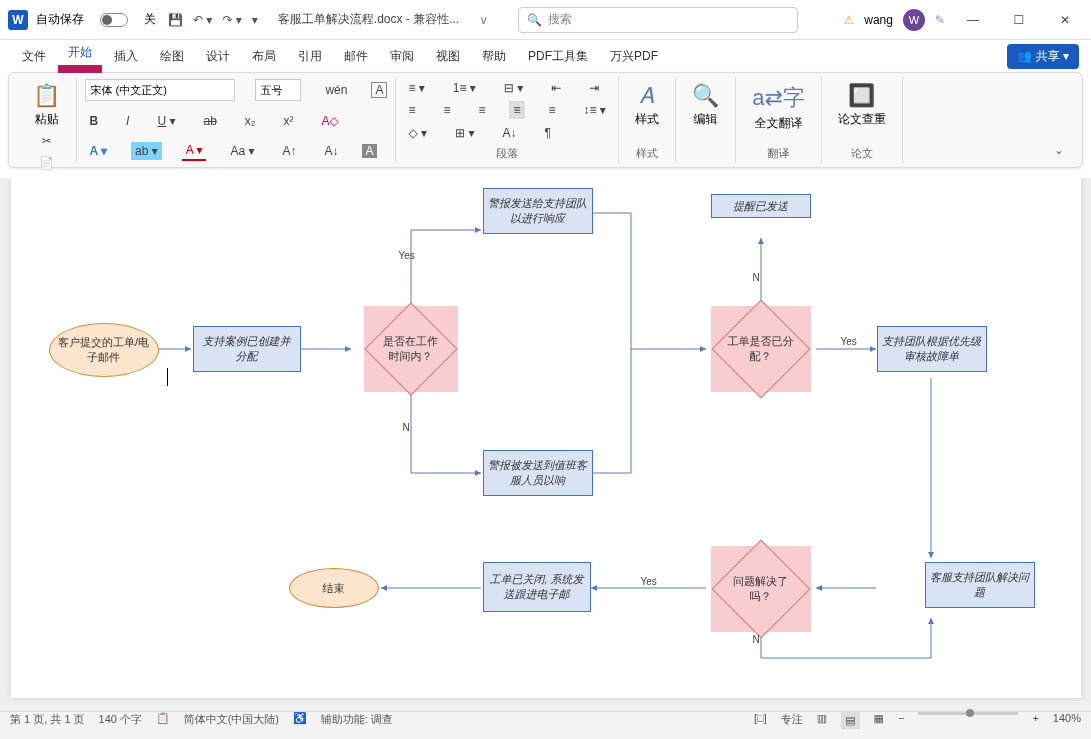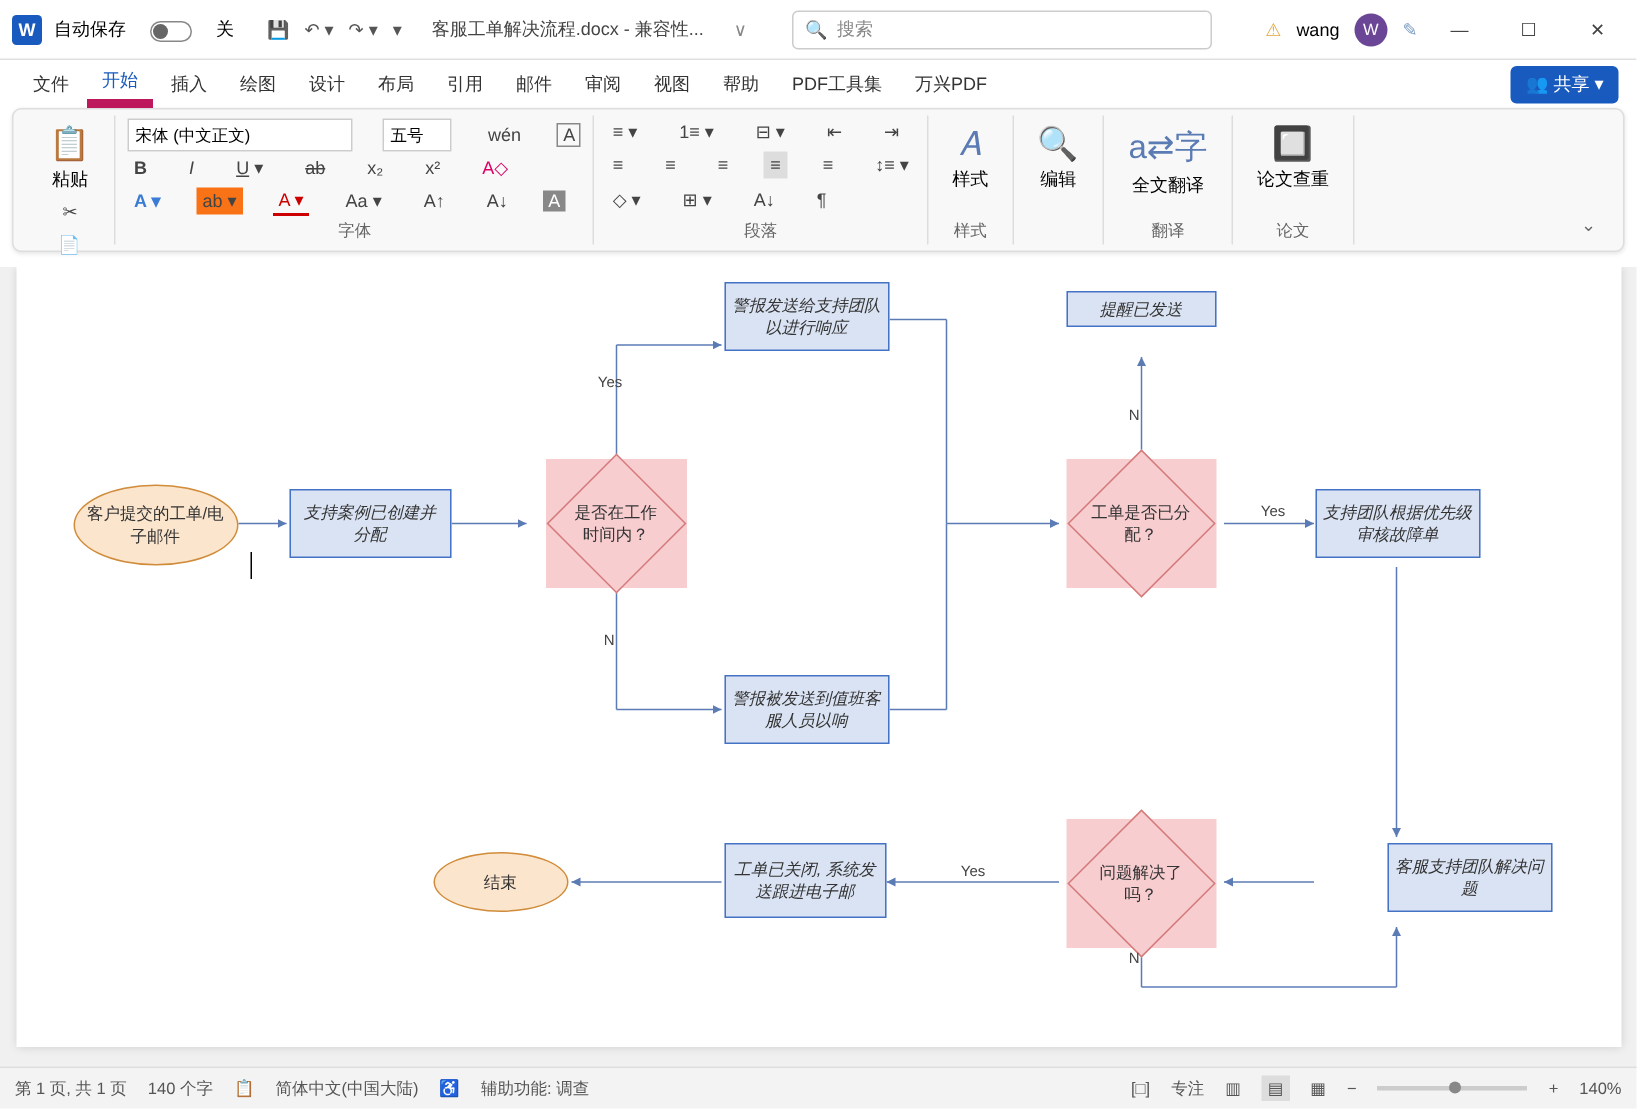--- a/index.html
+++ b/index.html
@@ -1,36 +1,36 @@
 <!DOCTYPE html>
 <html><head>
 <meta charset="utf-8">
 <style>
 *{margin:0;padding:0;box-sizing:border-box;font-family:"Microsoft YaHei",sans-serif;}
 body{background:#fff;width:1091px;height:739px;overflow:hidden;font-size:12px;}
 
 
 .titlebar{height:40px;background:#fff;display:flex;align-items:center;padding:0 8px;border-bottom:1px solid #e0e0e0;}
 .titlebar .word-icon{width:20px;height:20px;background:#185abd;border-radius:3px;display:flex;align-items:center;justify-content:center;color:#fff;font-weight:bold;font-size:12px;margin-right:8px;}
-.titlebar .autosave{display:flex;align-items:flex-end;gap:16px;margin-right:22px;}
+.titlebar .autosave{display:flex;align-items:center;gap:16px;margin-right:12px;}
 .titlebar .toggle{width:28px;height:14px;border:1px solid #888;border-radius:7px;position:relative;}
 .titlebar .toggle::after{content:"";position:absolute;width:10px;height:10px;background:#666;border-radius:50%;top:1px;left:1px;}
 .titlebar .qat{display:flex;gap:10px;margin-right:20px;}
 .titlebar .qat span{color:#555;cursor:pointer;}
 .titlebar .doctitle{flex:0 0 auto;color:#444;margin-right:20px;}
 .titlebar .search{flex:0 0 280px;height:26px;border:1px solid #ccc;border-radius:4px;display:flex;align-items:center;padding:0 8px;color:#888;gap:6px;}
 .titlebar .spacer{flex:1;}
 .titlebar .right{display:flex;align-items:center;gap:10px;}
 .titlebar .avatar{width:22px;height:22px;border-radius:50%;background:#6b4696;color:#fff;display:flex;align-items:center;justify-content:center;font-size:11px;}
 .titlebar .winbtn{width:36px;height:28px;display:flex;align-items:center;justify-content:center;color:#444;}
 
 
 .menubar{height:32px;display:flex;align-items:center;padding:0 12px;gap:2px;}
 .menubar .tab{padding:4px 10px;cursor:pointer;color:#333;}
-.menubar .tab.active{border-bottom:6px solid #be185d;color:#185abd;font-weight:500;}
+.menubar .tab.active{border-bottom:8px solid #be185d;color:#185abd;font-weight:500;}
 .menubar .spacer{flex:1;}
 .menubar .share{background:#185abd;color:#fff;padding:4px 10px;border-radius:4px;font-size:12px;}
 
 
 .ribbon{height:96px;background:#f8f8f8;border:1px solid #ddd;border-radius:6px;margin:0 8px 6px;display:flex;padding:4px 8px;box-shadow:0 1px 3px rgba(0,0,0,0.1);}
 .ribbon-group{display:flex;flex-direction:column;justify-content:space-between;border-right:1px solid #ddd;padding:2px 8px;}
 .ribbon-group:last-of-type{border-right:none;}
 .ribbon-group .label{font-size:11px;color:#666;text-align:center;}
 .ribbon-row{display:flex;gap:20px;align-items:center;}
 .ribbon-btn{padding:2px 4px;color:#444;font-size:12px;cursor:pointer;}
@@ -52,21 +52,21 @@
 .node.diamond{background:#f7cdd0;border:none;}
 .diamond-inner{position:absolute;inset:0;display:flex;align-items:center;justify-content:center;text-align:center;font-size:11px;padding:0 16px;}
 .diamond-shape{width:100%;height:100%;background:#f7cdd0;border:1px solid #d47a7a;transform:rotate(45deg);position:absolute;}
 .diamond{background:transparent;border:none;}
 .edgelabel{position:absolute;font-size:10px;color:#444;background:transparent;}
 svg.arrows{position:absolute;inset:0;width:100%;height:100%;}
 svg.arrows line{stroke:#5b7bb4;stroke-width:1;}
 svg.arrows polygon{fill:#5b7bb4;}
 
 
-.statusbar{position:absolute;bottom:0;left:0;right:0;height:28px;background:#f3f3f3;border-top:1px solid #ddd;display:flex;align-items:center;padding:0 10px;gap:14px;font-size:11px;color:#555;}
+.statusbar{position:absolute;bottom:0;left:0;right:0;height:28px;background:#f3f3f3;border-top:1px solid #ddd;display:flex;align-items:flex-start;padding:0 10px;gap:14px;font-size:11px;color:#555;}
 .statusbar .spacer{flex:1;}
 .zoom-slider{width:100px;height:3px;background:#ccc;position:relative;}
 .zoom-slider::after{content:"";position:absolute;width:8px;height:8px;background:#888;border-radius:50%;top:-3px;left:48px;}
 </style>
 </head>
 <body>
 
 <div class="titlebar">
   <div class="word-icon">W</div>
   <div class="autosave">
@@ -146,28 +146,27 @@
       <span class="ribbon-btn"><b>B</b></span>
       <span class="ribbon-btn"><i>I</i></span>
       <span class="ribbon-btn"><u>U</u> ▾</span>
       <span class="ribbon-btn"><s>ab</s></span>
       <span class="ribbon-btn">x₂</span>
       <span class="ribbon-btn">x²</span>
       <span class="ribbon-btn" style="color:#d06;">A◇</span>
     </div>
     <div class="ribbon-row">
       <span class="ribbon-btn" style="color:#3a7bd5;font-weight:bold;">A ▾</span>
-      <span class="ribbon-btn" style="background:#f97316;">ab ▾</span>
+      <span class="ribbon-btn" style="background:#7dd3fc;">ab ▾</span>
       <span class="ribbon-btn" style="color:#c00;border-bottom:2px solid #c00;">A ▾</span>
       <span class="ribbon-btn">Aa ▾</span>
       <span class="ribbon-btn">A↑</span>
       <span class="ribbon-btn">A↓</span>
       <span class="ribbon-btn" style="background:#888;color:#fff;padding:0 3px;">A</span>
     </div>
-    <div class="label">字体</div>
   </div>
 
   <div class="ribbon-group" style="min-width:170px;">
     <div class="ribbon-row">
       <span class="ribbon-btn">≡ ▾</span>
       <span class="ribbon-btn">1≡ ▾</span>
       <span class="ribbon-btn">⊟ ▾</span>
       <span class="ribbon-btn">⇤</span>
       <span class="ribbon-btn">⇥</span>
     </div>

